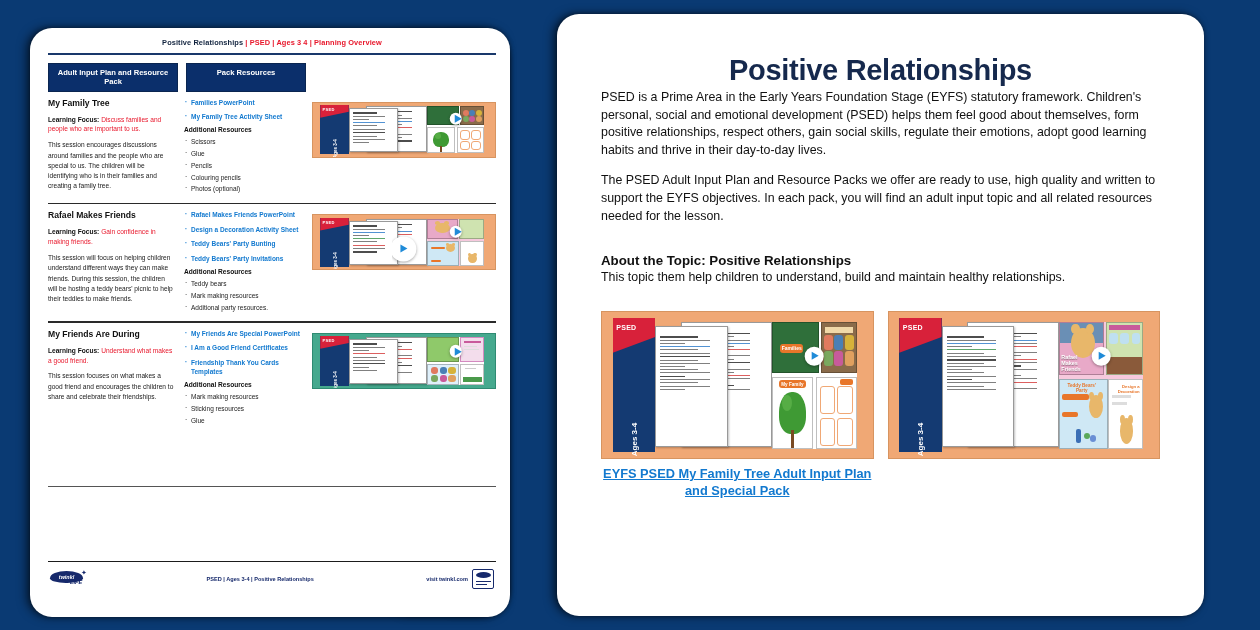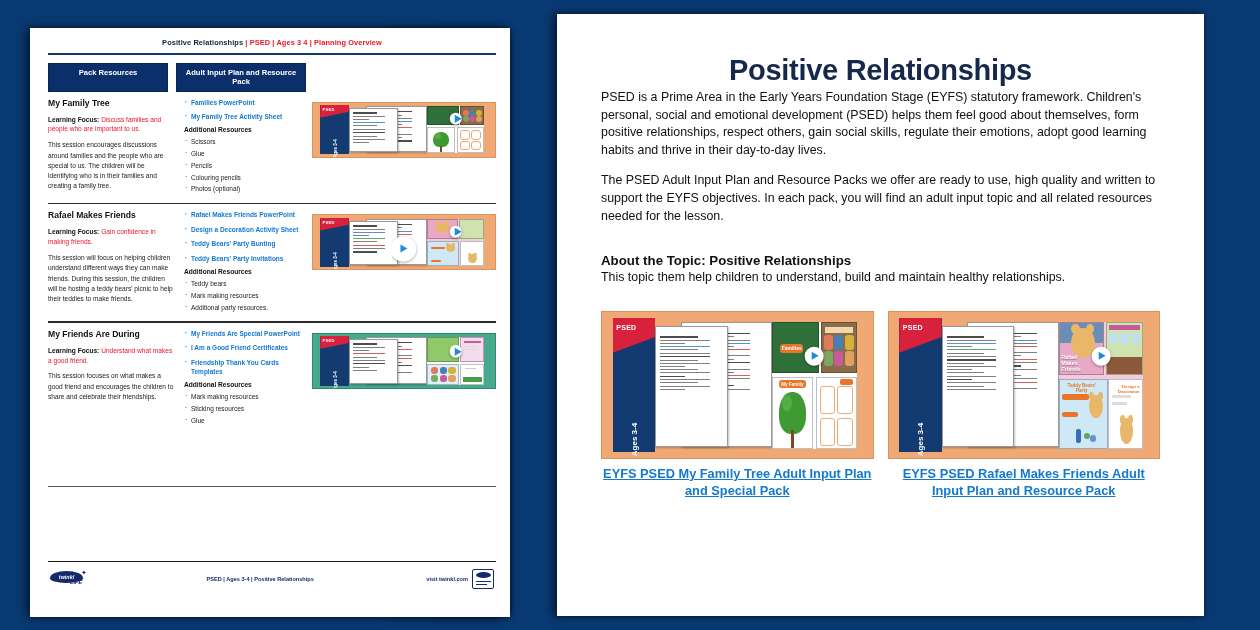--- a/index.html
+++ b/index.html
@@ -6,21 +6,21 @@
   html, body {
     width: 1260px; height: 630px;
     background: #0a3a73;
     font-family: "Liberation Sans", sans-serif;
     overflow: hidden;
   }
   .stage { position: relative; width: 1260px; height: 630px; background: #0a3a73; }
 
   
   .page { position: absolute; background: #fff; }
-  .page-shadow { box-shadow: -4px 0 10px rgba(0,0,0,.55), 0 0 4px rgba(0,0,0,.4); }
+  .page-shadow { box-shadow: -4px 0 10px rgba(0,0,0,.55), 0 0 4px rgba(0,0,0,.4); border-radius: 22px; }
 
   
   .left-hidden-2 { left: 440px; top: 36px; width: 70px; height: 575px; background:#fff; }
   .left-hidden-1 { left: 392px; top: 32px; width: 110px; height: 582px; background:#fff; }
   .left-main { left: 30px; top: 28px; width: 480px; height: 589px; background:#fff; }
 
   
   .hid-clip { position:absolute; inset:0; overflow:hidden; }
   .hid-inner { position:absolute; left:-297px; top:0; width:408px; }
 
@@ -247,22 +247,22 @@
     <div class="lm-pad">
 
       <div class="lm-head">
         <span>Positive Relationships</span>
         <span class="red">|</span>
         <span class="red">PSED | Ages 3 4 | Planning Overview</span>
       </div>
       <div class="lm-rule"></div>
 
       <div class="lm-tablehead">
+        <div class="lm-th a">Adult Input Plan and Resource Pack</div>
         <div class="lm-th b">Pack Resources</div>
-        <div class="lm-th a">Adult Input Plan and Resource Pack</div>
       </div>
 
       <div class="sess">
         <div class="sess-left">
           <div class="sess-title">My Family Tree</div>
           <div class="sess-focus">
             <b>Learning Focus:</b>
             <span>Discuss families and people who are important to us.</span>
           </div>
           <div class="sess-desc">This session encourages discussions around families and the people who are special to us. The children will be identifying who is in their families and creating a family tree.</div>
@@ -756,20 +756,19 @@
                   <div style="position:absolute;left:8%;top:6%;width:84%;height:7%;color:#e8762a;font-size:4.2px;font-weight:bold;text-align:right;">
                     <span>Design a Decoration</span>
                   </div>
                   <div class="bear" style="left:34%;bottom:6%;width:40%;height:38%;"></div>
                   <div style="position:absolute;left:10%;top:22%;width:56%;height:4%;background:#ddd;"></div>
                   <div style="position:absolute;left:10%;top:32%;width:44%;height:4%;background:#ddd;"></div>
                 </div>
               </div>
             </div>
           </div>
-          <div class="card-cap">EYFS PSED Rafael Makes Friends Adult Input Plan and Resource Pack</div>
         </div>
 
       </div>
     </div>
   </div>
 
 </div>
 
 </body></html>

